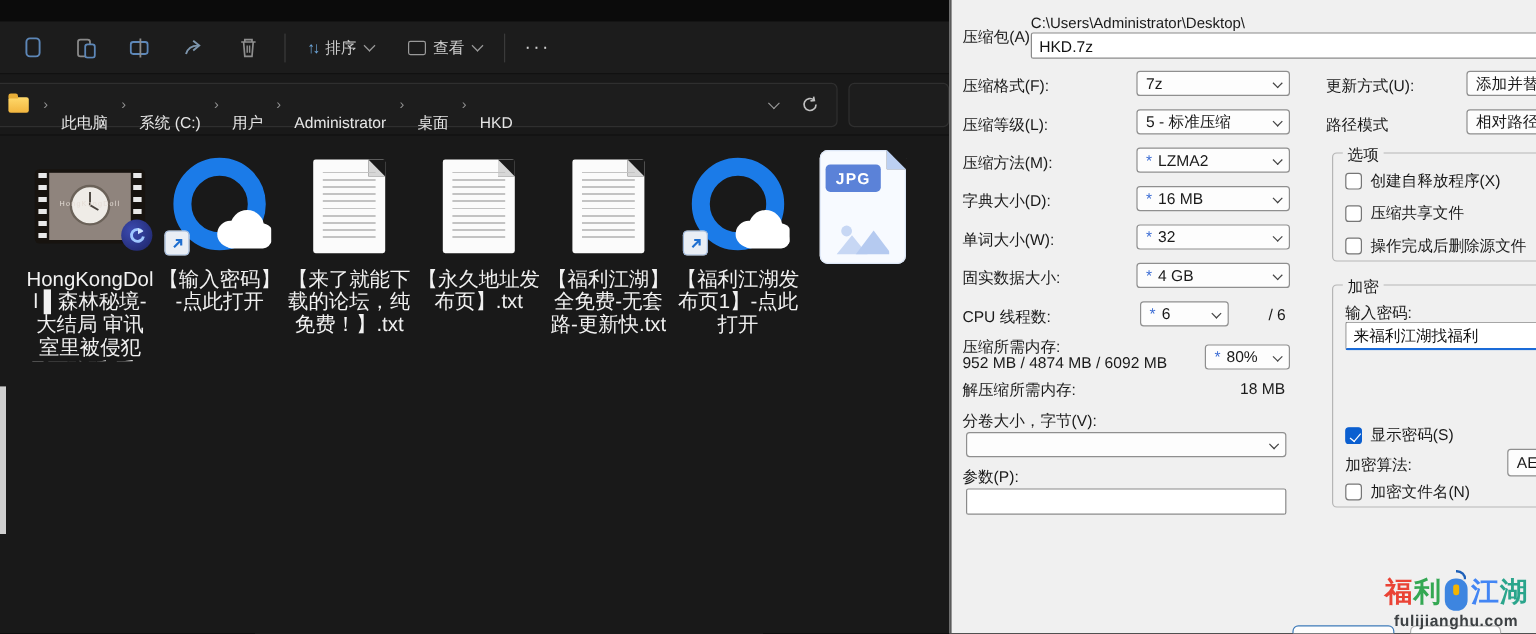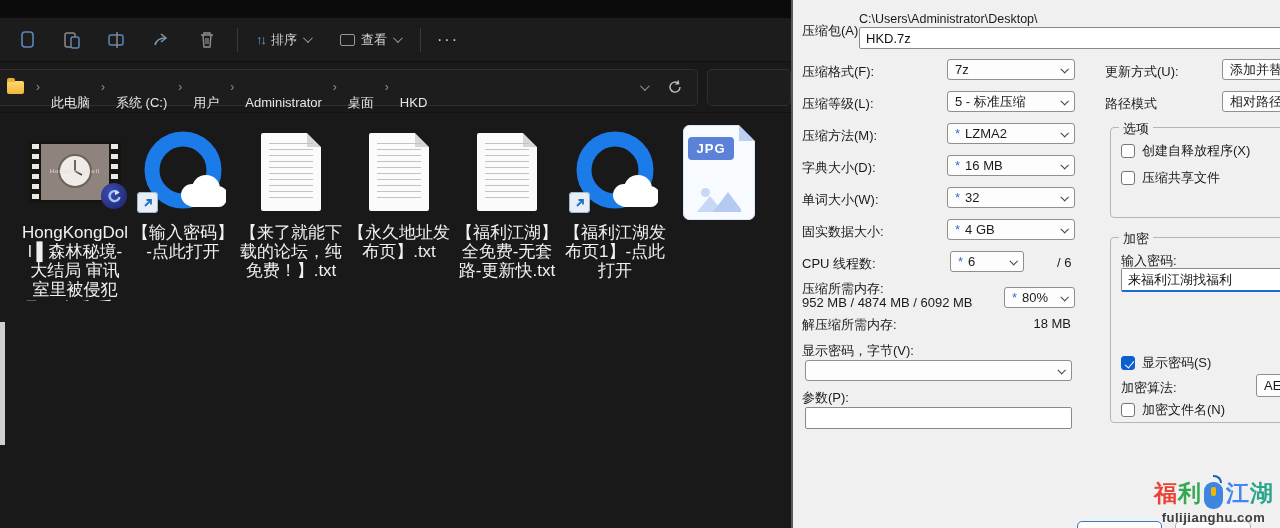--- a/index.html
+++ b/index.html
@@ -346,21 +346,21 @@
     <div class="dlabel" style="left:9px; top:295px">952 MB / 4874 MB / 6092 MB</div>
     <div class="combo" style="left:211px; top:287px; width:71px">
       <span class="star">*</span>
         <span>80%</span>
         <span class="cchev"></span>
     </div>
 
     <div class="dlabel" style="left:9px; top:316px">解压缩所需内存:</div>
     <div class="dlabel" style="left:12px; top:316px; width:266px; text-align:right">18 MB</div>
 
-    <div class="dlabel" style="left:9px; top:342px">显示密码，字节(V):</div>
+    <div class="dlabel" style="left:9px; top:342px">分卷大小，字节(V):</div>
     <div class="combo" style="left:12px; top:360px; width:267px">
       <span></span>
         <span class="cchev"></span>
     </div>
 
     <div class="dlabel" style="left:9px; top:389px">参数(P):</div>
     <input class="txt" style="left: 12px; top: 407px; width: 267px; height: 22px;">
 
     <div class="dlabel" style="left:312px; top:63px">更新方式(U):</div>
     <div class="combo" style="left:429px; top:59px; width:90px">
@@ -374,20 +374,24 @@
 
     <div class="group" style="left:317px; top:127px; width:180px; height:91px">
       <span class="gtitle">选项</span>
       <div class="cbrow" style="left:10px; top:14px">
         <span class="cb"></span>
         <span>创建自释放程序(X)</span>
       </div>
       <div class="cbrow" style="left:10px; top:41px">
         <span class="cb"></span>
         <span>压缩共享文件</span>
+      </div>
+      <div class="cbrow" style="left:10px; top:68px">
+        <span class="cb"></span>
+        <span>操作完成后删除源文件</span>
       </div>
     </div>
 
     <div class="group" style="left:317px; top:237px; width:180px; height:186px">
       <span class="gtitle">加密</span>
       <div class="dlabel" style="left:10px; top:14px; position:absolute">输入密码:</div>
       <input class="txt" style="left: 10px; top: 30px; width: 190px; height: 24px; border-bottom: 2px solid rgb(26, 107, 216); position: absolute;" value="来福利江湖找福利">
       <div class="cbrow" style="left:10px; top:116px">
         <span class="cb checked"></span>
         <span>显示密码(S)</span>

